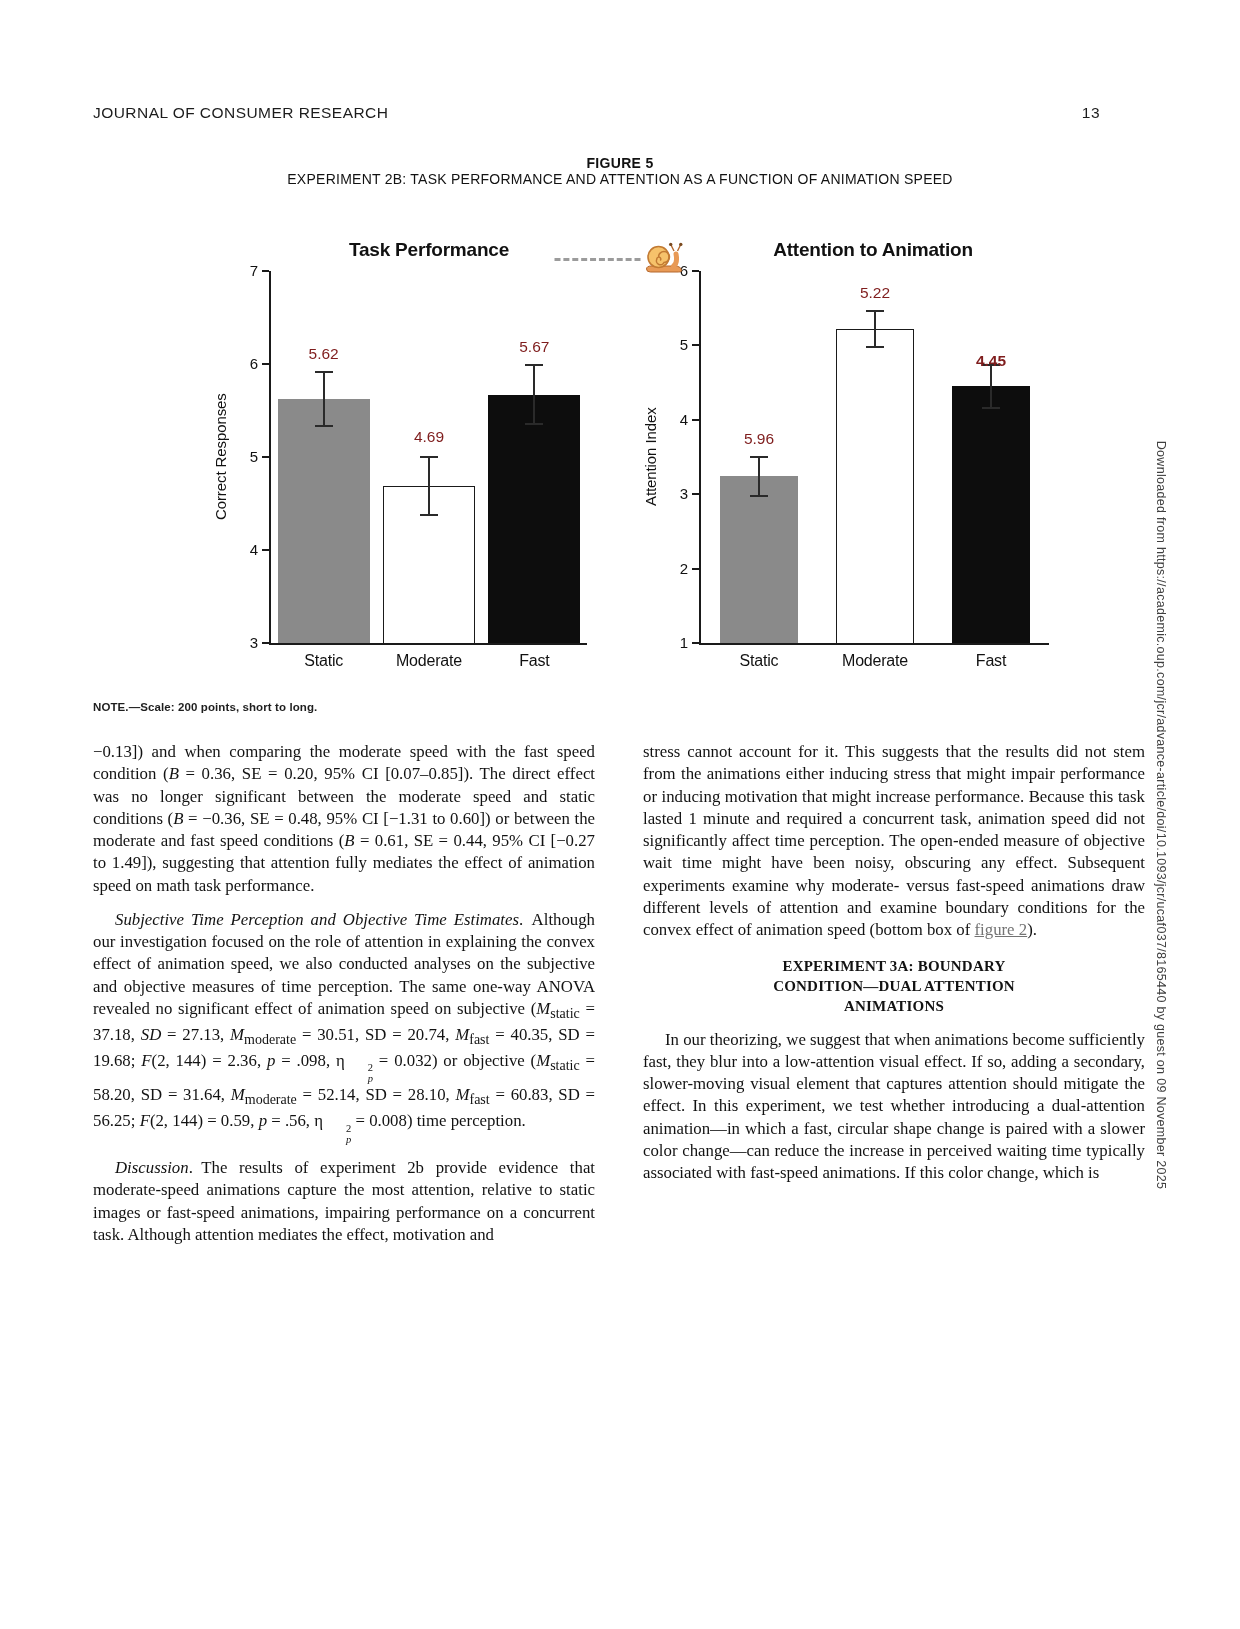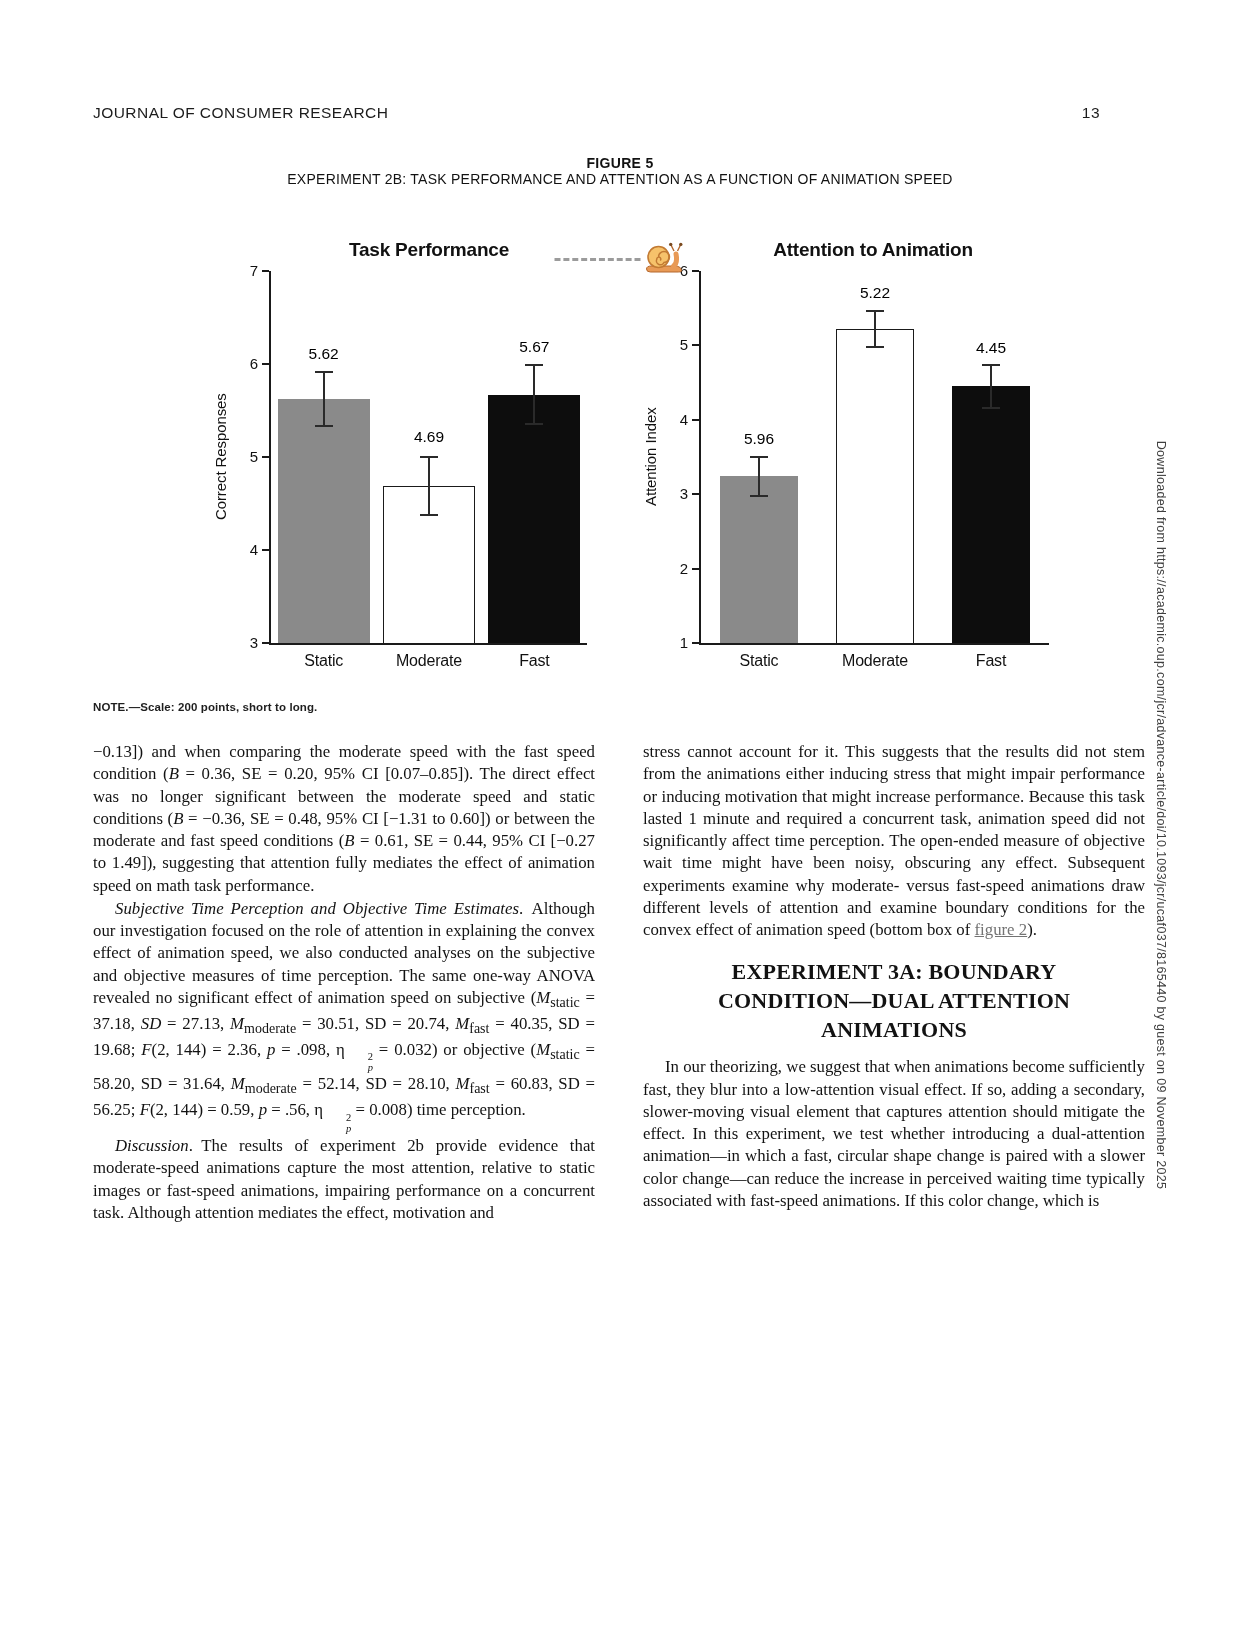--- a/index.html
+++ b/index.html
@@ -93,21 +93,21 @@
     width: 18px;
     border-top: 2px solid #2a2a2a; border-bottom: 2px solid #2a2a2a;
   }
   .errbar::before {
     content: ''; position: absolute; left: 50%; top: 0; bottom: 0;
     width: 2px; transform: translateX(-50%); background: #2a2a2a;
   }
   .bar-value {
     position: absolute; left: 50%; transform: translateX(-50%);
     font-family: "Liberation Sans", sans-serif; font-size: 15.5px;
-    color: #000000; white-space: nowrap; margin-top: 16px;
+    color: #7f1d1d; white-space: nowrap; margin-top: 16px;
   }
   .xlabel {
     position: absolute; left: 50%; transform: translateX(-50%);
     top: 100%; margin-top: 9px;
     font-family: "Liberation Sans", sans-serif; font-size: 16px;
     letter-spacing: -0.2px; color: #111; white-space: nowrap;
   }
 
   .figure-note {
     margin: 18px 0 0 93px;
@@ -116,25 +116,25 @@
   }
 
   
   .article {
     display: flex; gap: 48px;
     margin: 28px 95px 0 93px;
     font-size: 16.8px; line-height: 1.325; text-align: justify; color: #121212;
   }
   .col { flex: 1; min-width: 0; }
   .para { margin: 0; }
-  .para + .para { margin-top: 1px; }
+  .para + .para { margin-top: 12px; }
   .indent { text-indent: 22px; }
   .section-heading {
     font-family: "Liberation Serif", serif;
-    font-size: 22px; font-weight: bold; text-align: center;
+    font-size: 15px; font-weight: bold; text-align: center;
     line-height: 1.32; letter-spacing: 0.2px;
     margin: 16px 10px 12px;
   }
   .link { color: #737373; cursor: pointer; text-decoration: underline; }
   .supsub {
     display: inline-flex; flex-direction: column; text-align: center;
     font-size: 10.5px; line-height: 1; vertical-align: -0.55em; margin-left: 1px;
   }
 
   
@@ -242,21 +242,21 @@
             </div>
             <div class="bar-slot">
               <div class="bar" style="height: 313.968px; background: rgb(255, 255, 255); border-color: rgb(26, 26, 26);"></div>
               <div class="errbar" style="height: 38.688px; bottom: 294.624px;"></div>
               <div class="bar-value" style="bottom: 341.312px;">5.22</div>
               <div class="xlabel">Moderate</div>
             </div>
             <div class="bar-slot">
               <div class="bar" style="height: 256.68px; background: rgb(13, 13, 13); border-color: rgb(13, 13, 13);"></div>
               <div class="errbar" style="height: 44.64px; bottom: 234.36px;"></div>
-              <div class="bar-value" style="bottom: 286px;">4.45</div>
+              <div class="bar-value" style="bottom: 273px; font-weight: bold;">4.45</div>
               <div class="xlabel">Fast</div>
             </div>
           </div>
       </div>
     </div>
 
   </div>
 
   <div class="figure-note">NOTE.—Scale: 200 points, short to long.</div>
 

